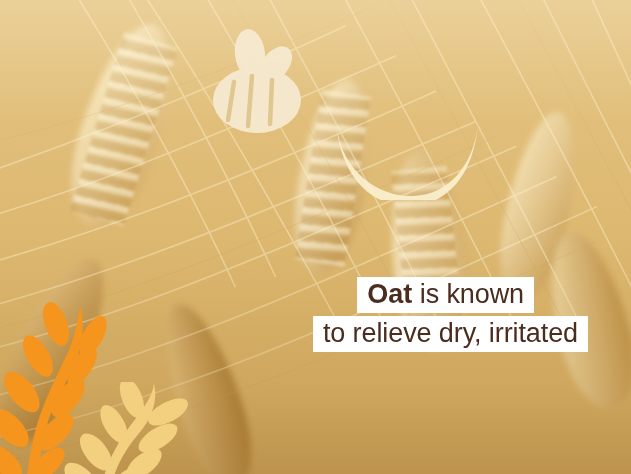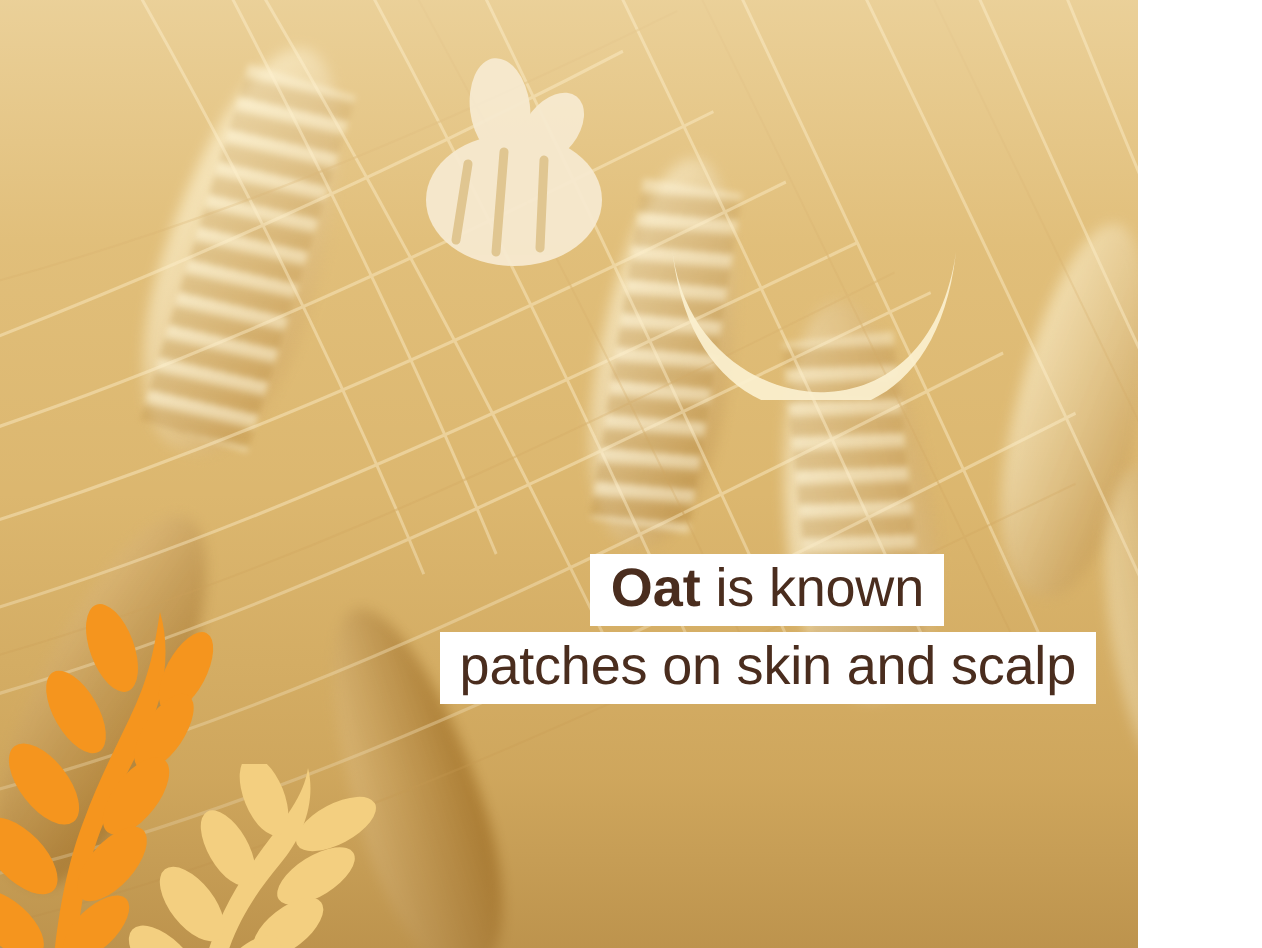--- a/index.html
+++ b/index.html
@@ -7,21 +7,21 @@
     margin: 0;
     padding: 0;
     background: #ffffff;
   }
   body {
     font-family: "Liberation Sans", sans-serif;
   }
 
   .card {
     position: relative;
-    width: 569px;
+    width: 631px;
     height: 474px;
     overflow: hidden;
     background: #22c55e;
   }
 
   
   .photo {
     position: absolute;
     inset: 0;
     overflow: hidden;
@@ -298,19 +298,19 @@
       </g>
     </svg>
   </div>
 
   <div class="caption">
 
     <div class="caption-line l1">
       <span class="lead-word">Oat</span><span> is known</span>
     </div>
 
-
-    <div class="caption-line l3">patches on skin and scalp</div>
+    <div class="caption-line l2">to relieve dry, irritated</div>
+
 
 
   </div>
 
 </div>
 
 </body></html>

